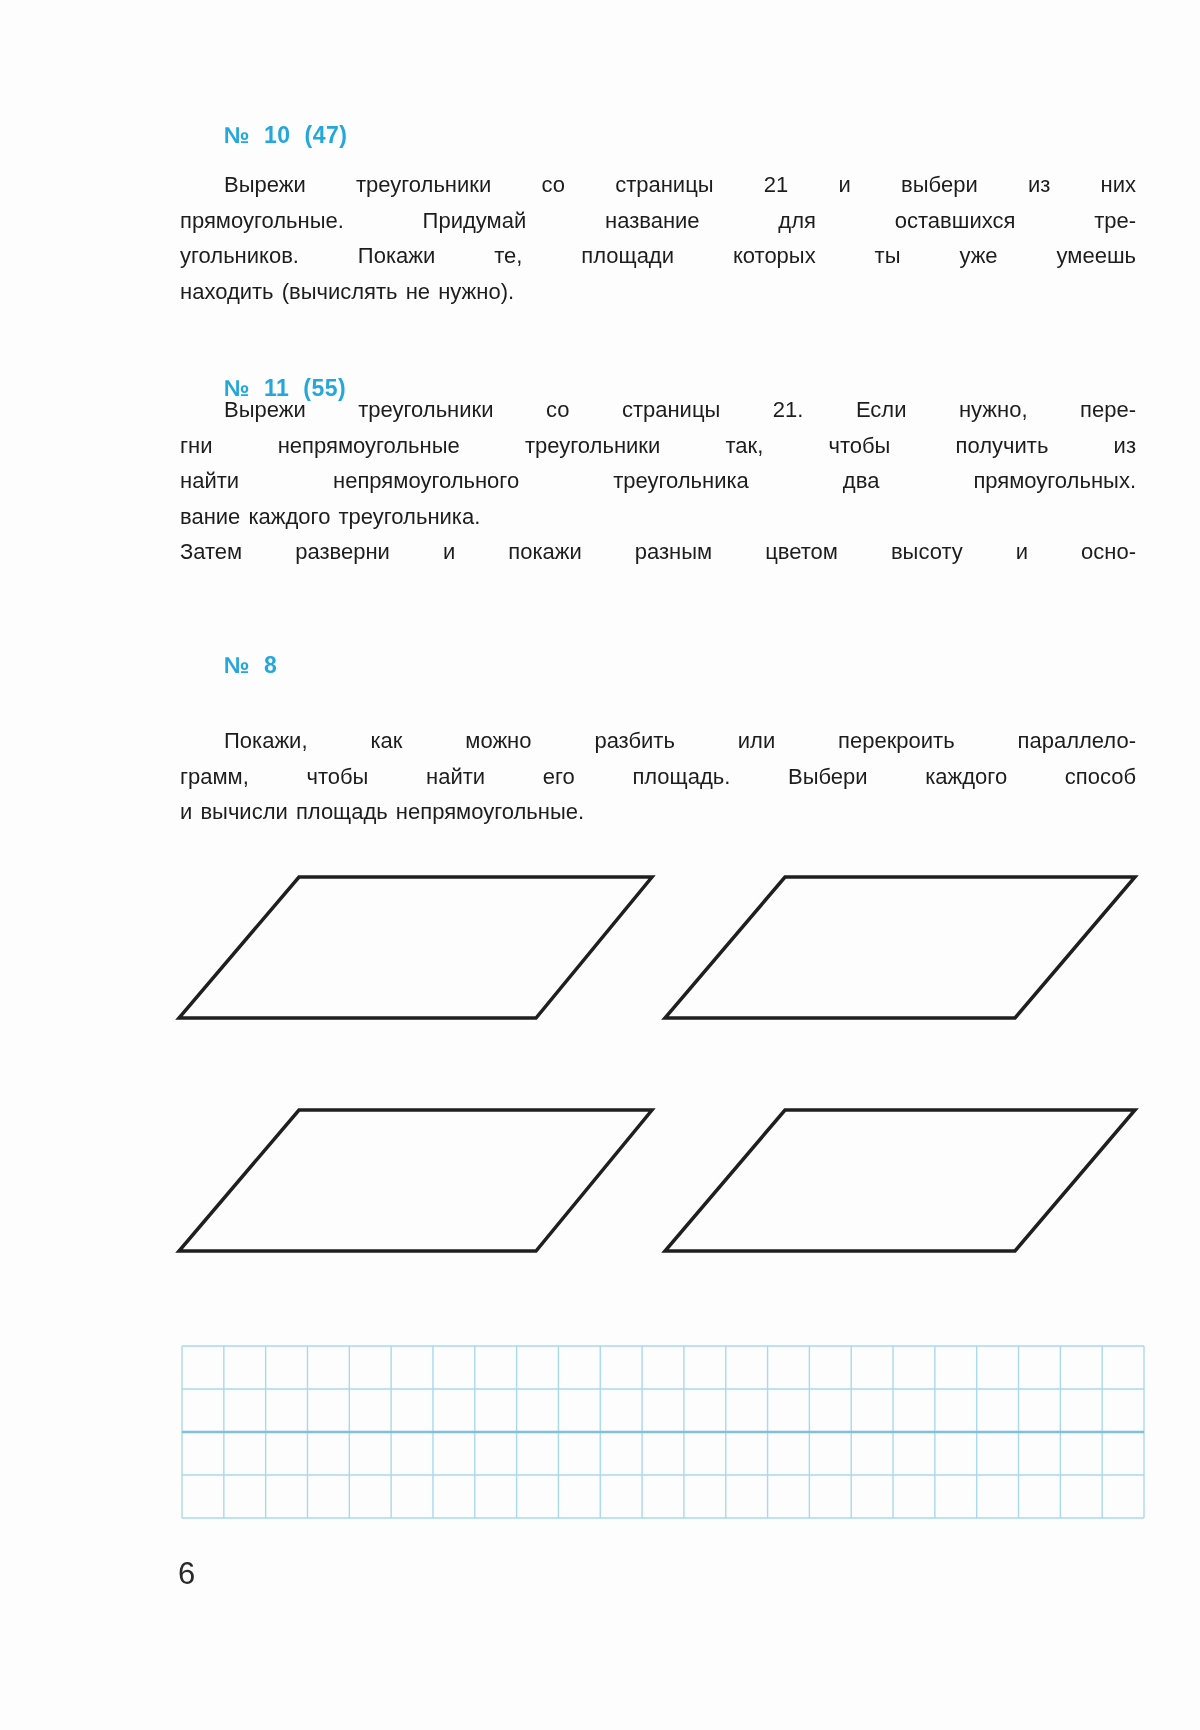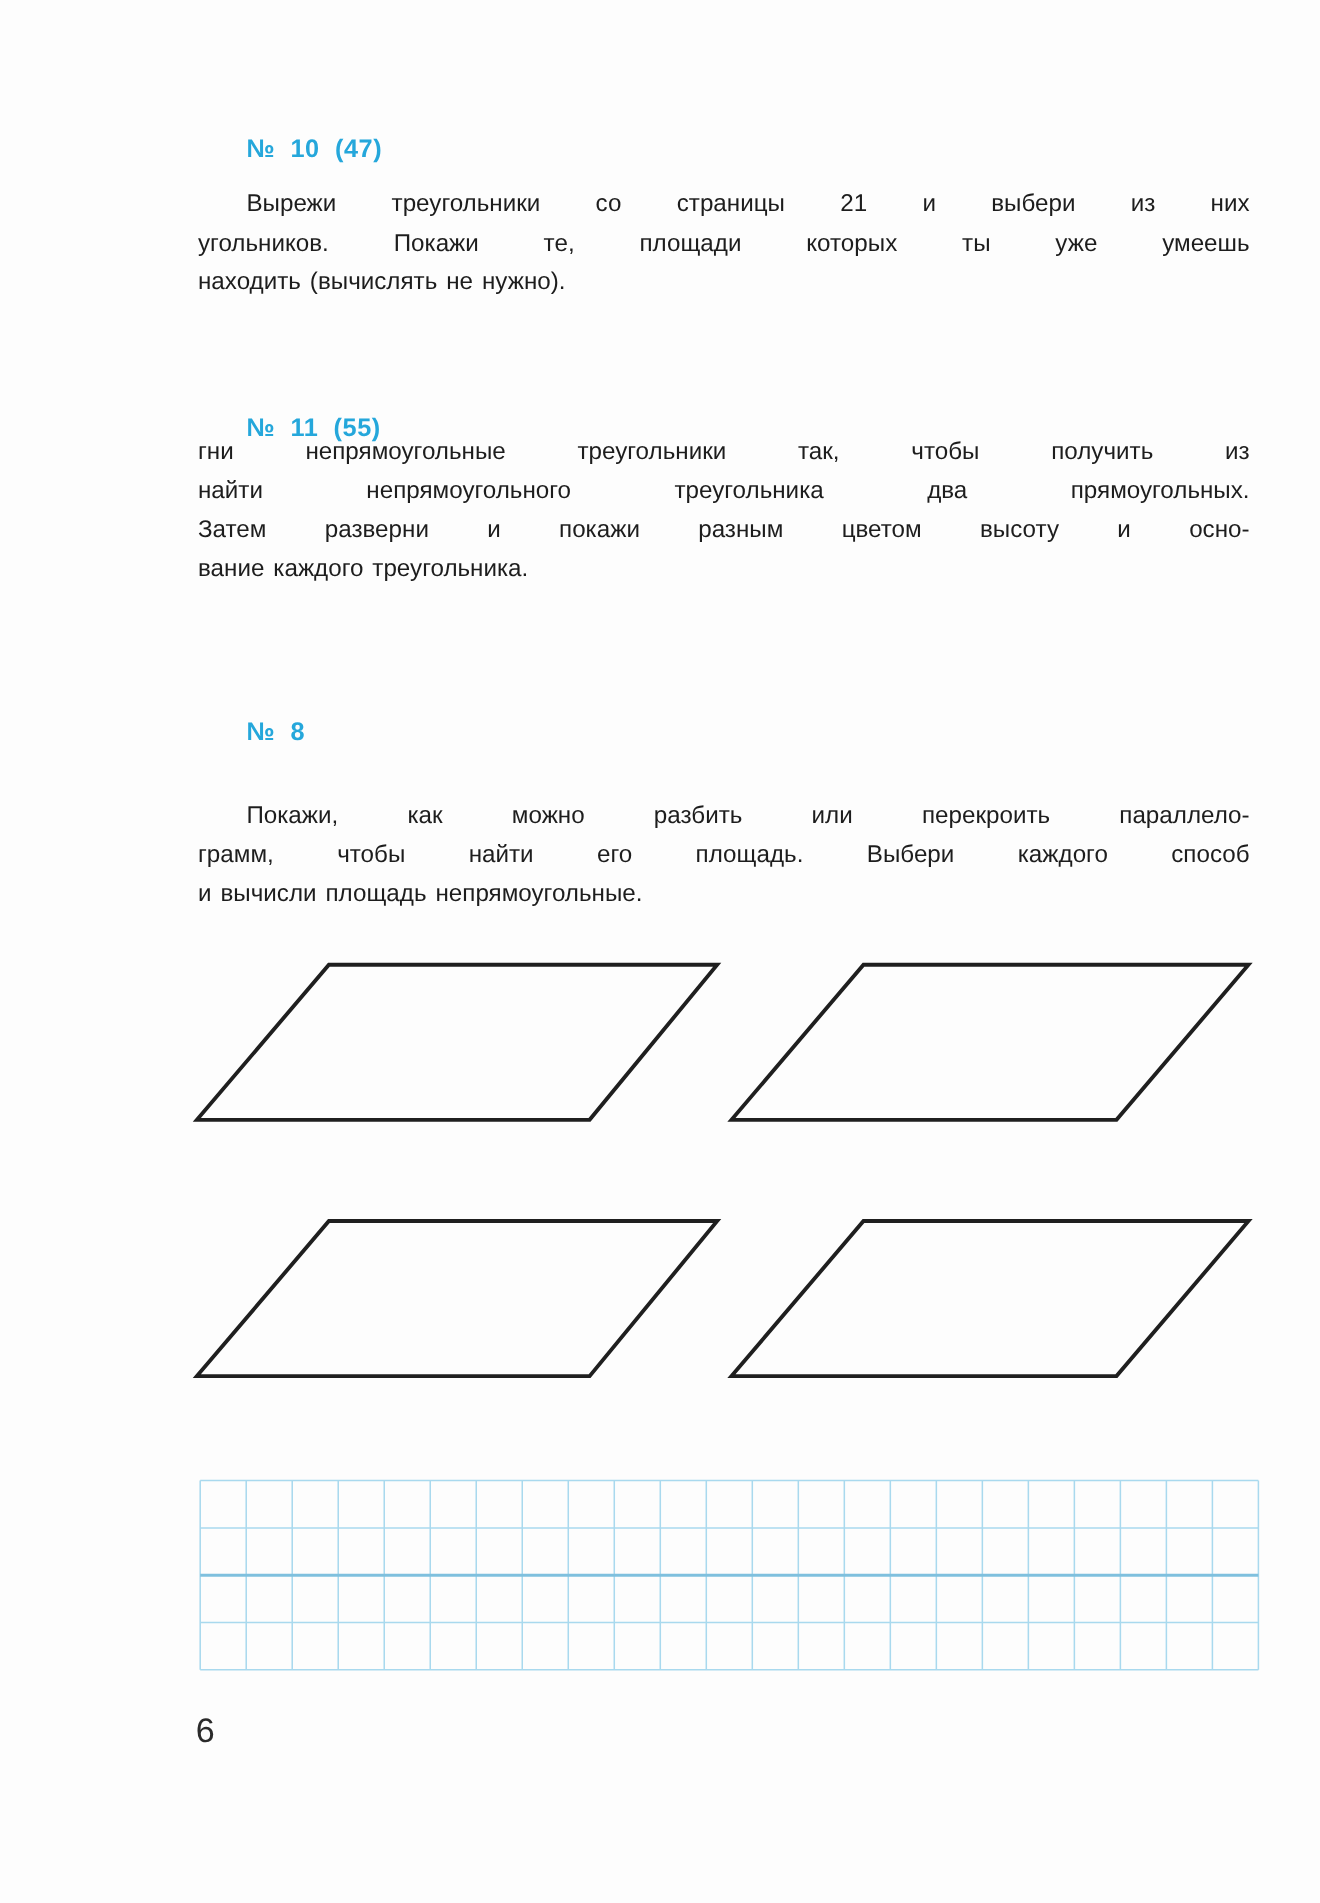--- a/index.html
+++ b/index.html
@@ -35,30 +35,32 @@
     position:absolute;left:178px;top:1556px;
     font-size:31px;color:#2a2a2a;
   }
 </style>
 </head>
 <body style="--accent: #25a7db; --text: #1d1d1d; --stroke: #1f1f1f; --grid: #a9d9ee; --grid-strong: #7fc0de; --bg: #fdfdfd;">
 
 <h2 class="heading abs" id="h10">№ 10 (47)</h2>
 <div class="para abs" id="t10">
     <div class="line first">Вырежи треугольники со страницы 21 и выбери из них</div>
+    <div class="line">прямоугольные. Придумай название для оставшихся тре-</div>
     <div class="line">угольников. Покажи те, площади которых ты уже умеешь</div>
     <div class="line last">находить (вычислять не нужно).</div>
   </div>
 
 <h2 class="heading abs" id="h11">№ 11 (55)</h2>
 <div class="para abs" id="t11">
+    <div class="line first">Вырежи треугольники со страницы 21. Если нужно, пере-</div>
     <div class="line">гни непрямоугольные треугольники так, чтобы получить из</div>
     <div class="line">найти непрямоугольного треугольника два прямоугольных.</div>
+    <div class="line last">вание каждого треугольника.</div>
     <div class="line">Затем разверни и покажи разным цветом высоту и осно-</div>
-    <div class="line last">вание каждого треугольника.</div>
   </div>
 
 <h2 class="heading abs" id="h12">№ 8</h2>
 <div class="para abs" id="t12">
     <div class="line first">Покажи, как можно разбить или перекроить параллело-</div>
     <div class="line">грамм, чтобы найти его площадь. Выбери каждого способ</div>
     <div class="line last">и вычисли площадь непрямоугольные.</div>
   </div>
 
 <svg class="layer" viewBox="0 0 1200 1730" aria-hidden="true">

